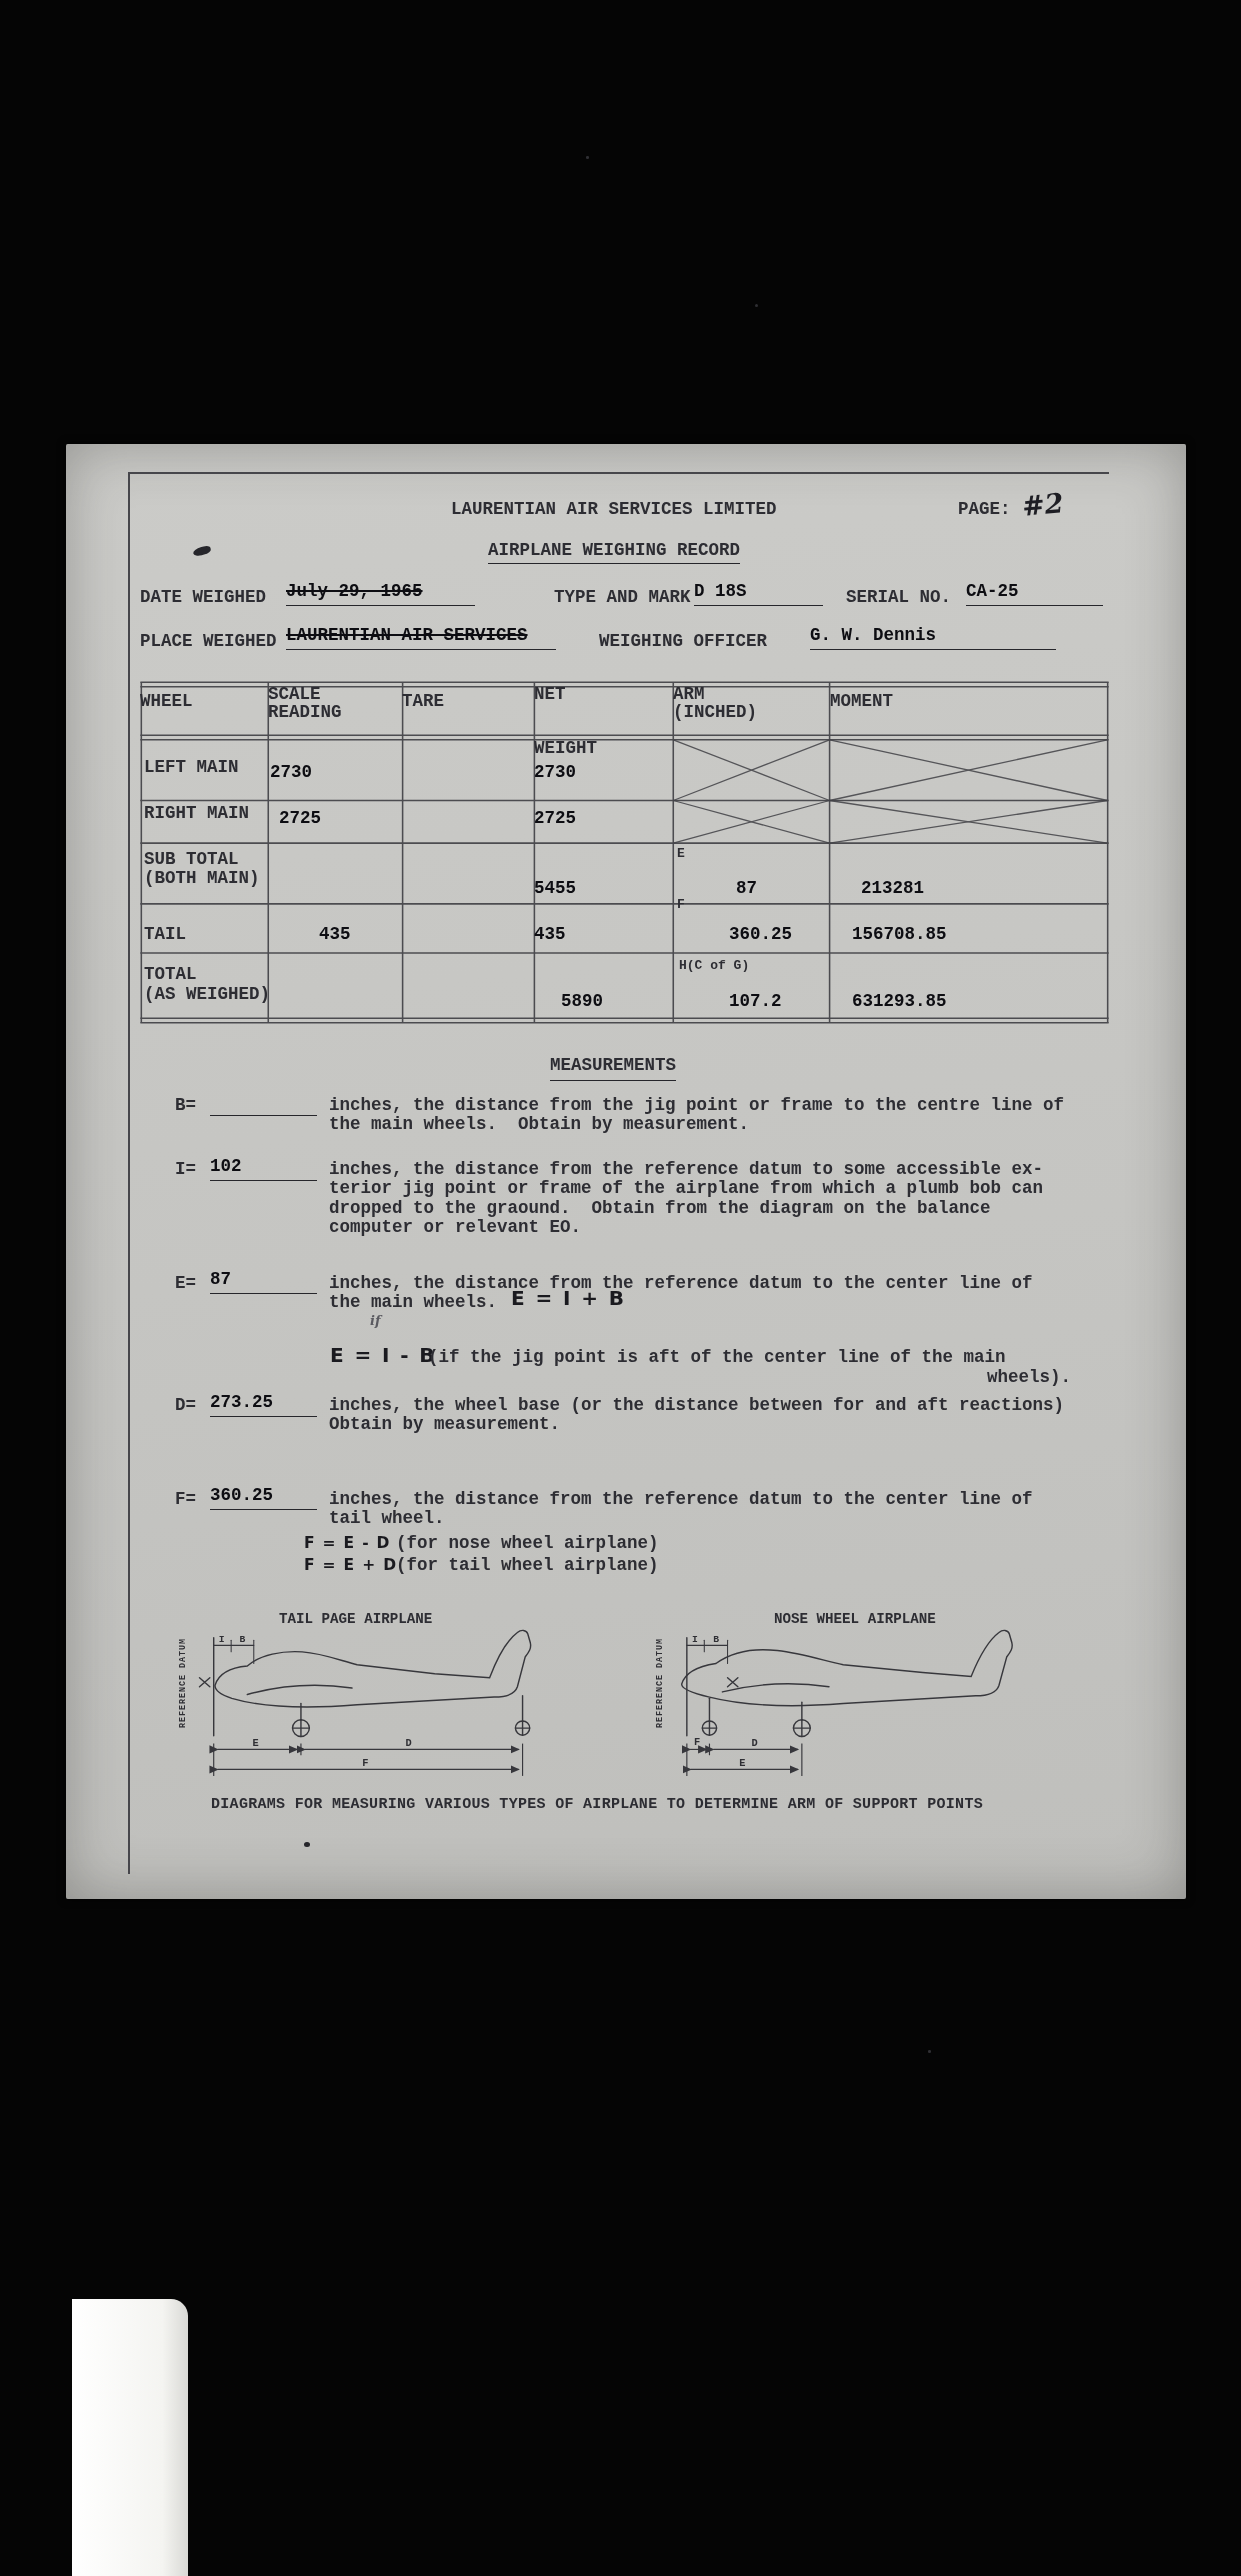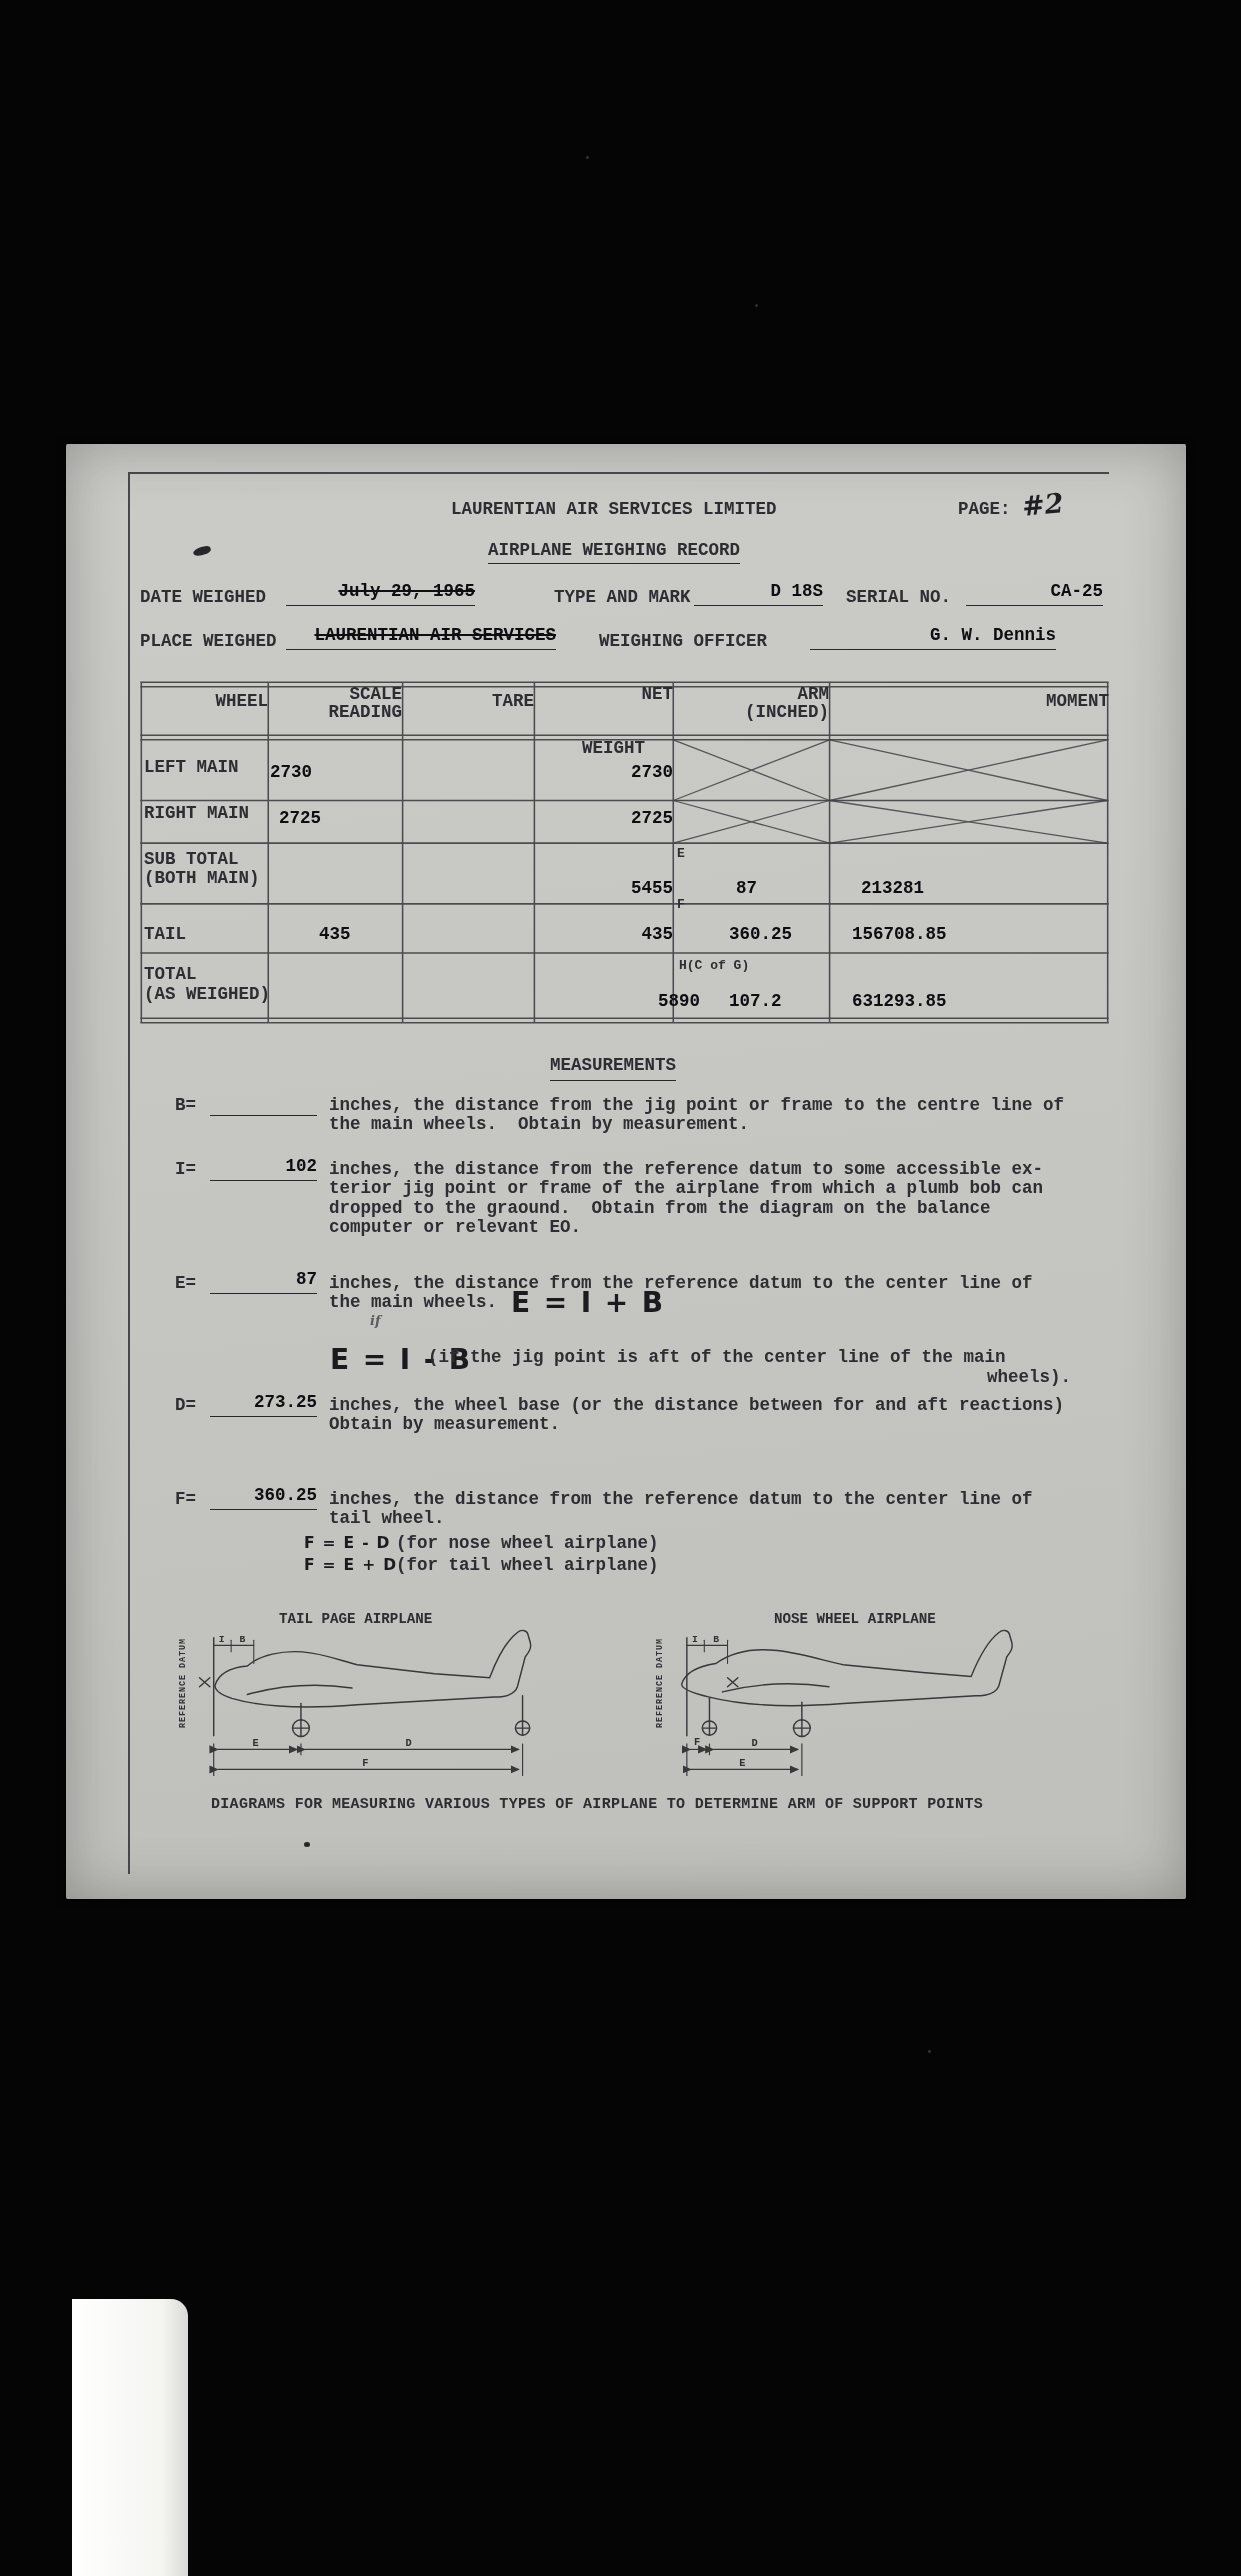--- a/index.html
+++ b/index.html
@@ -1,28 +1,28 @@
 <!DOCTYPE html>
 <html style="font-size:10.3px"><head>
 <meta charset="utf-8">
 <style>
   html,body{margin:0;padding:0;background:#050505;}
   body{width:1241px;height:2576px;position:relative;overflow:hidden;}
   .abs{position:absolute;}
   .t{font-family:"Liberation Mono","DejaVu Sans Mono",monospace;font-weight:700;
      font-size:17.5px;line-height:19.4px;color:#2d2d33;white-space:pre-wrap;}
-  .tc{text-align:right;}
+  .tc{text-align:left;}
   .v{color:#0d0d12;}
   .sm{font-size:13px;line-height:14.2px;}
   .cap{font-size:15px;letter-spacing:0.3px;}
   .uf{border-bottom:1.9px solid #26262b;min-height:23px;}
   .strike{text-decoration:line-through;text-decoration-thickness:1.9px;}
   .hand{font-family:"DejaVu Serif","Liberation Serif",serif;font-style:italic;font-weight:700;}
   .formula{font-family:"DejaVu Sans","Liberation Sans",sans-serif;font-weight:600;
-     color:#1a1a1f;letter-spacing:1.9px;white-space:pre;font-size:28px;}
+     color:#1a1a1f;letter-spacing:1.9px;white-space:pre;font-size:20px;}
   .formula-sm{font-size:15.5px;letter-spacing:1.3px;}
   .faint{color:#5a5a60;}
   #paper{position:absolute;left:66px;top:444px;width:1120px;height:1455px;
      background:linear-gradient(175deg,#cbcbc8 0%,#c5c5c2 55%,#bfbfbc 100%);
      box-shadow:inset 0 0 58px rgba(40,40,36,.32), 0 0 9px rgba(0,0,0,.8);
      border-radius:1.9px;}
   .rule{background:#46464b;}
   .speck{background:#2f2f33;border-radius:50%;}
   #white-strip{position:absolute;left:72px;top:2299px;width:116px;height:277px;
      background:linear-gradient(90deg,#ffffff 0%,#f4f4f1 78%,#d9d9d5 100%);

